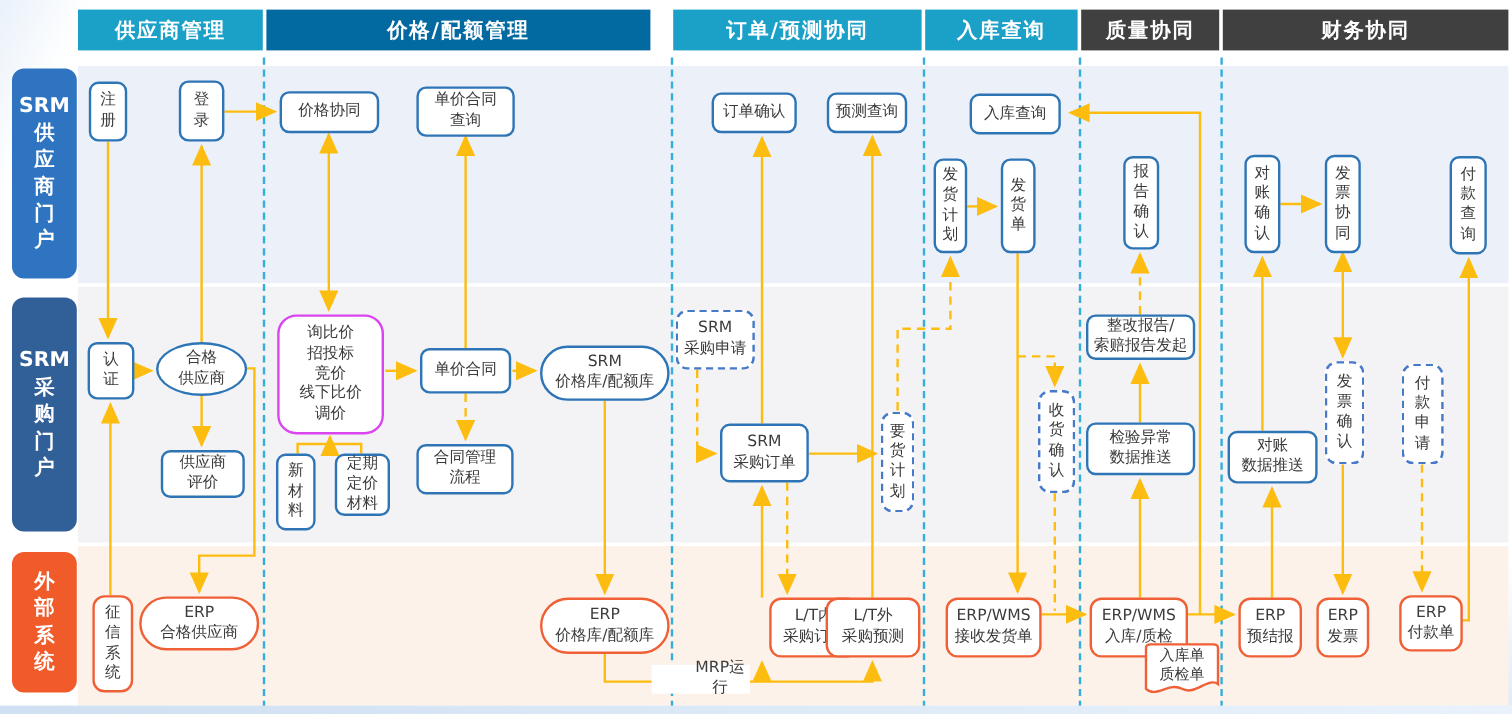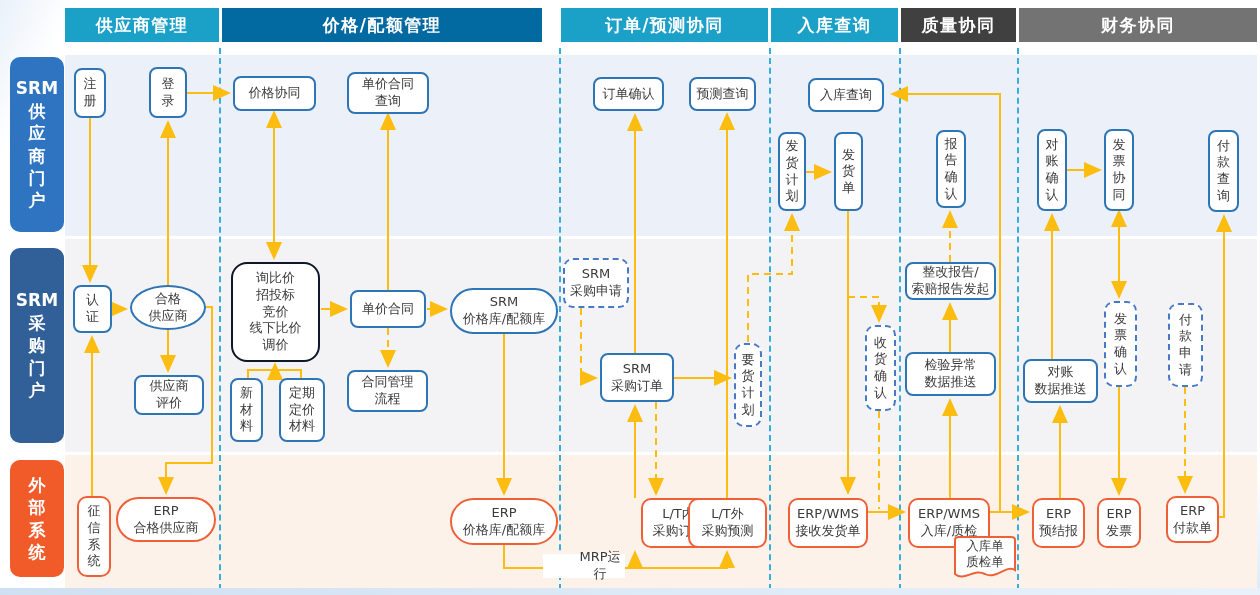--- a/index.html
+++ b/index.html
@@ -23,21 +23,21 @@
   .sep{position:absolute;top:48px;height:542px;width:0;border-left:2px dashed #35AEDC;}
   #edges{position:absolute;left:0;top:0;width:1260px;height:595px;}
   .edge{fill:none;stroke:#FDBD10;stroke-width:2;}
   .e-dashed{stroke-dasharray:7 5;}
   .node{
     position:absolute;box-sizing:border-box;background:#fff;border-radius:8px;
     color:#3b3b3b;font-size:13px;line-height:1.28;text-align:center;white-space:pre-line;
     display:flex;align-items:center;justify-content:center;padding:1px;
   }
   .solid{border:2px solid #2E75B6;}
-  .big{border:2px solid #0f172a;border-radius:16px;}
+  .big{border:2px solid #d946ef;border-radius:16px;}
   .ellipse{border:2px solid #2E75B6;border-radius:50%;text-align:center;}
   .stadium{border:2px solid #2E75B6;border-radius:24px;}
   .dashed{border:2px dashed #4679C8;border-radius:10px;}
   .orange{border:2px solid #EF6036;border-radius:10px;}
   .orange-stadium{border:2px solid #EF6036;border-radius:24px;}
   .plain{border:none;border-radius:0;padding-left:33px;}
   .doc{border:none;background:transparent;border-radius:0;}
   .doc svg{position:absolute;left:0;top:0;}
   .doc span{position:relative;z-index:2;margin-top:-6px;font-size:12.5px;}
   .bottom-strip{position:absolute;left:0;top:588px;width:1260px;height:7px;
@@ -51,21 +51,21 @@
       <div class="band" style="top: 55px; height: 181px; background: rgb(236, 241, 249);"></div>
       <div class="band" style="top: 239px; height: 213px; background: rgb(243, 243, 246);"></div>
       <div class="band" style="top: 455px; height: 133px; background: rgb(252, 242, 234);"></div>
     </div>
   <div id="headers">
       <div class="hdr" style="left: 65px; width: 154px; background: rgb(27, 160, 200);">供应商管理</div>
       <div class="hdr" style="left: 222px; width: 320px; background: #0369a1;">价格/配额管理</div>
       <div class="hdr" style="left: 561px; width: 207px; background: rgb(27, 160, 200);">订单/预测协同</div>
       <div class="hdr" style="left: 771px; width: 127px; background: rgb(27, 160, 200);">入库查询</div>
       <div class="hdr" style="left: 901px; width: 115px; background: #404040;">质量协同</div>
-      <div class="hdr" style="left: 1019px; width: 238px; background: #737373;">财务协同</div>
+      <div class="hdr" style="left: 1019px; width: 238px; background: #404040;">财务协同</div>
     </div>
   <div id="lanelabels">
       <div class="lane" style="top: 57px; height: 175px; background: rgb(46, 116, 193);">SRM
 供
 应
 商
 门
 户</div>
       <div class="lane" style="top: 248px; height: 195px; background: rgb(49, 95, 151);">SRM
 采
@@ -176,21 +176,21 @@
       <div class="node solid" style="left: 134px; top: 375px; width: 70px; height: 40px;">供应商
 评价</div>
       <div class="node big" style="left: 231px; top: 262px; width: 89px; height: 100px;">询比价
 招投标
 竞价
 线下比价
 调价</div>
       <div class="node solid" style="left: 230px; top: 378px; width: 33px; height: 64px;">新
 材
 料</div>
-      <div class="node solid" style="left: 279px; top: 378px; width: 46px; height: 64px;">定期
+      <div class="node solid" style="left: 279px; top: 378px; width: 46px; height: 52px;">定期
 定价
 材料</div>
       <div class="node solid" style="left: 350px; top: 290px; width: 76px; height: 38px;">单价合同</div>
       <div class="node solid" style="left: 347px; top: 370px; width: 81px; height: 42px;">合同管理
 流程</div>
       <div class="node stadium" style="left: 450px; top: 288px; width: 108px; height: 46px;">SRM
 价格库/配额库</div>
       <div class="node dashed" style="left: 563px; top: 258px; width: 66px; height: 50px;">SRM
 采购申请</div>
       <div class="node solid" style="left: 600px; top: 353px; width: 74px; height: 49px;">SRM

